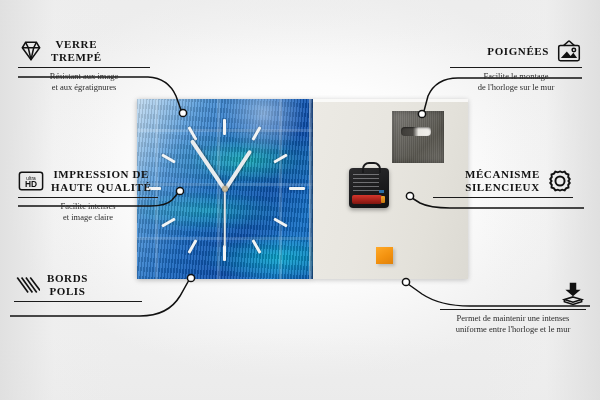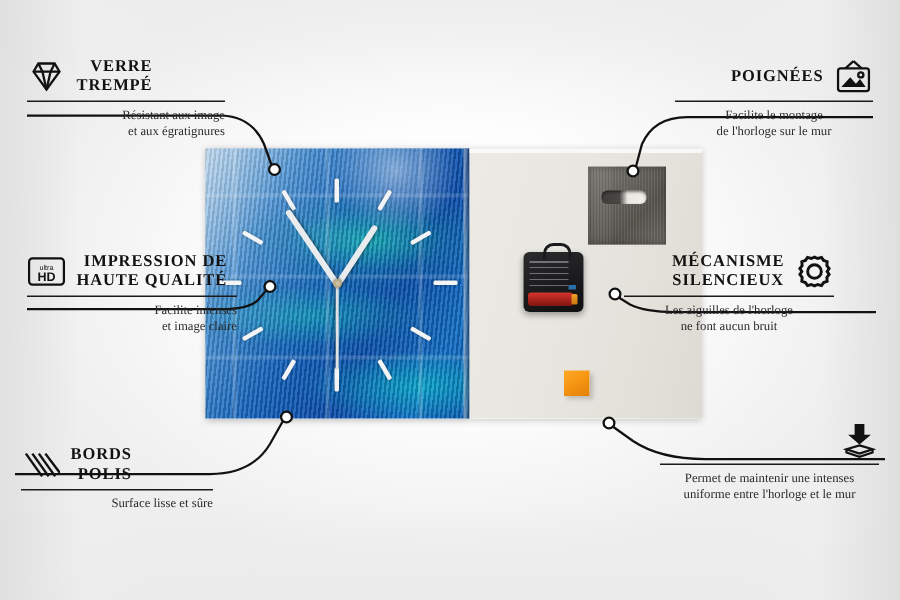--- a/index.html
+++ b/index.html
@@ -86,21 +86,21 @@
   
   .callout{position:absolute;}
   .co-title{font-weight:bold;letter-spacing:.6px;color:#121212;font-size:11px;line-height:13px;
     text-transform:uppercase;}
   .co-rule{height:1px;background:#1a1a1a;margin:3px 0 3px 0;}
   .co-sub{font-size:8.5px;line-height:10.5px;color:#2b2b2b;}
   .co-head{display:flex;align-items:center;gap:7px;}
   .ico{width:26px;height:26px;flex:0 0 26px;color:#111;}
   .ico svg{display:block;width:26px;height:26px;}
   .left .co-head{justify-content:flex-start;}
-  .left .co-title,.left .co-sub{text-align:right;}
+  .left .co-title,.left .co-sub{text-align:center;}
   .right .co-head{justify-content:flex-end;}
   .right .co-title,.right .co-sub{text-align:center;}
 
   #lines{position:absolute;inset:0;pointer-events:none;}
 </style>
 </head>
 <body>
 
 <div id="stage">
   <div class="vig"></div>
@@ -205,39 +205,36 @@
         <span>HAUTE QUALITÉ</span>
       </span>
     </div>
     <div class="co-rule"></div>
     <div class="co-sub">
       <span>Facilite intenses</span><br>
       <span>et image claire</span>
     </div>
   </div>
 
-  <div class="callout left" style="left:14px;top:297px;width:128px;">
+  <div class="callout left" style="left:14px;top:272px;width:128px;">
     <div class="co-head">
       <span class="ico">
         <svg viewBox="0 0 24 24" stroke="currentColor" stroke-width="1.5" fill="none">
           <path d="M3 5 L13 19"></path>
             <path d="M7 5 L17 19"></path>
             <path d="M11 5 L21 19"></path>
             <path d="M15 5 L24 17"></path>
         </svg>
       </span>
       <span class="co-title">
         <span>BORDS</span><br>
         <span>POLIS</span>
       </span>
     </div>
     <div class="co-rule"></div>
-    <div class="co-sub">
-      <span>Surface lisse et sûre</span>
-    </div>
   </div>
 
   <div class="callout right" style="left:450px;top:38px;width:132px;">
     <div class="co-head">
       <span class="co-title">
         <span>POIGNÉES</span><br>
       </span>
       <span class="ico">
         <svg viewBox="0 0 24 24" fill="none" stroke="currentColor" stroke-width="1.4">
           <rect x="2.5" y="7" width="19" height="14" rx="1.6"></rect>
@@ -248,38 +245,34 @@
         </svg>
       </span>
     </div>
     <div class="co-rule"></div>
     <div class="co-sub">
       <span>Facilite le montage</span><br>
       <span>de l'horloge sur le mur</span>
     </div>
   </div>
 
-  <div class="callout right" style="left:416px;top:168px;width:140px;">
+  <div class="callout right" style="left:433px;top:168px;width:140px;">
     <div class="co-head">
       <span class="co-title">
         <span>MÉCANISME</span><br>
         <span>SILENCIEUX</span>
       </span>
       <span class="ico">
         <svg viewBox="0 0 24 24" fill="none" stroke="currentColor" stroke-width="1.8">
           <path d="M12 3.2 L14 4 L16.3 3.3 L17.6 5.2 L19.8 6 L19.6 8.4 L21 10.2 L19.8 12 L21 13.8 L19.6 15.6 L19.8 18 L17.6 18.8 L16.3 20.7 L14 20 L12 20.8 L10 20 L7.7 20.7 L6.4 18.8 L4.2 18 L4.4 15.6 L3 13.8 L4.2 12 L3 10.2 L4.4 8.4 L4.2 6 L6.4 5.2 L7.7 3.3 L10 4 Z"></path>
           <circle cx="12" cy="12" r="4.2"></circle>
         </svg>
       </span>
     </div>
     <div class="co-rule"></div>
-    <div class="co-sub">
-      <span>Les aiguilles de l'horloge</span><br>
-      <span>ne font aucun bruit</span>
-    </div>
   </div>
 
   <div class="callout right" style="left:440px;top:280px;width:146px;">
     <div class="co-head">
       <span class="ico">
         <svg viewBox="0 0 24 24" fill="none" stroke="currentColor" stroke-width="1.4">
           <path d="M9 2.5 H15 V9 H19 L12 15 L5 9 H9 Z" fill="currentColor" stroke="none"></path>
           <path d="M12 15.6 L20 18 L12 20.6 L4 18 Z"></path>
           <path d="M4 18 V20 L12 22.6 L20 20 V18"></path>
         </svg>

